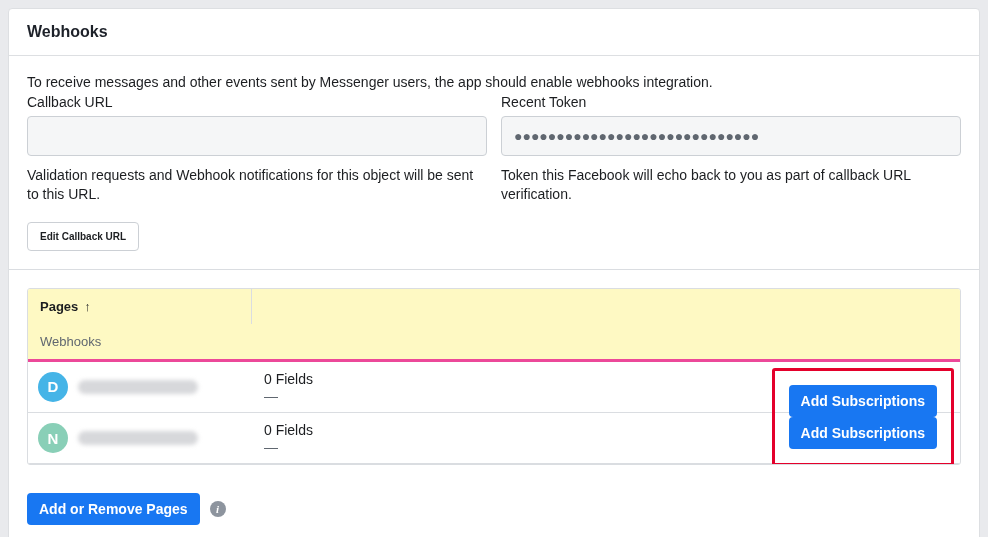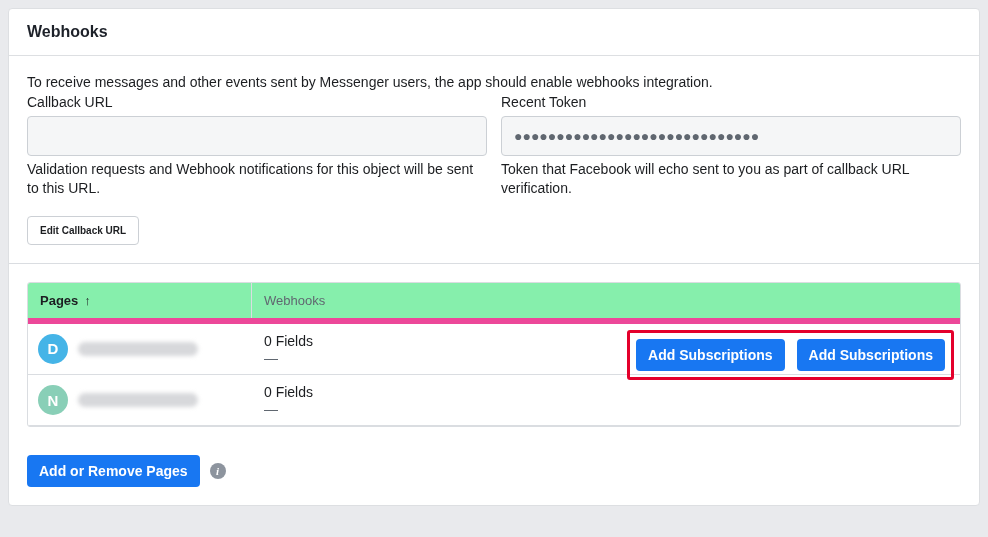--- a/index.html
+++ b/index.html
@@ -6,40 +6,40 @@
 body { font-family: Helvetica, Arial, sans-serif; background: #e9eaed; padding: 8px; font-size: 14px; color: #1c1e21; }
 .card { background: #fff; border: 1px solid #dddfe2; border-radius: 4px; width: 972px; margin: 0 auto; }
 .card-header { padding: 14px 18px; border-bottom: 1px solid #dddfe2; }
 .card-header h2 { font-size: 16px; font-weight: 700; color: #1d2129; }
 .card-body { padding: 18px; }
 .desc { color: #1c1e21; margin-bottom: 4px; }
 .row { display: flex; gap: 14px; }
 .col { flex: 1; display: flex; flex-direction: column; }
 .field-label { font-size: 14px; color: #1c1e21; margin-bottom: 6px; }
 .field-input { height: 40px; background: #f5f6f7; border: 1px solid #ccd0d5; border-radius: 4px; padding: 0 12px; font-size: 14px; color: #606770; display: flex; align-items: center; overflow: hidden; white-space: nowrap; }
-.field-help { margin-top: 4px; color: #1c1e21; line-height: 1.35; }
+.field-help { margin-top: 10px; color: #1c1e21; line-height: 1.35; }
 .btn-row { margin-top: 18px; display: flex; gap: 10px; }
 .btn { background: #fff; border: 1px solid #ccd0d5; border-radius: 4px; padding: 8px 12px; font-size: 10px; font-weight: 600; color: #1c1e21; cursor: pointer; display: inline-flex; align-items: center; gap: 6px; }
 .btn-icon { display: inline-flex; }
 .divider-wide { border-top: 1px solid #dadde1; margin: 18px -18px 0 -18px; }
 .tbl-wrap { margin-top: 18px; border: 1px solid #dadde1; border-radius: 3px; overflow: hidden; }
-.tbl-head { display: flex; border-bottom: 6px solid #ec4899; background: #86efac; }
+.tbl-head { display: flex; border-bottom: 3px solid #ec4899; background: #fef9c3; flex-direction: column; }
 .th { padding: 10px 12px; font-size: 13px; font-weight: 700; color: #1c1e21; display: flex; align-items: center; gap: 6px; }
 .th-pages { width: 224px; border-right: 1px solid #dadde1; }
 .th-web { flex: 1; font-weight: 400; color: #606770; }
 .tbl-row { display: flex; border-bottom: 1px solid #dadde1; align-items: center; }
 .tbl-row:last-child { border-bottom: none; }
 .cell-page { width: 224px; display: flex; align-items: center; gap: 10px; padding: 8px 10px; }
 .avatar { width: 30px; height: 30px; border-radius: 50%; display: flex; align-items: center; justify-content: center; color: #fff; font-weight: 700; font-size: 15px; flex-shrink: 0; }
 .page-name { height: 14px; width: 120px; background: #d7d8db; border-radius: 7px; filter: blur(2px); }
 .cell-web { flex: 1; padding: 8px 12px; display: flex; align-items: flex-end; justify-content: space-between; }
 .fields-text { color: #1c1e21; line-height: 1.3; }
 .fields-dash { color: #606770; }
 .primary-btn { background: #1877f2; color: #fff; border: none; border-radius: 4px; padding: 8px 12px; font-size: 14px; font-weight: 700; cursor: pointer; }
-.highlight { border: 3px solid #e4002b; border-radius: 3px; padding: 6px; display: flex; flex-direction: row; gap: 12px; }
+.highlight { border: 3px solid #e4002b; border-radius: 3px; padding: 14px; display: flex; flex-direction: column; }
 .footer-actions { margin-top: 28px; display: flex; align-items: center; gap: 10px; }
 .info-icon { width: 16px; height: 16px; border-radius: 50%; background: #8d949e; color: #fff; display: inline-flex; align-items: center; justify-content: center; font-size: 11px; font-weight: 700; font-style: italic; font-family: Georgia, serif; }
 .sort-arrow { font-size: 13px; }
 </style>
 </head>
 <body>
 
 <div class="card">
   <div class="card-header">
     <h2>Webhooks</h2>
@@ -49,21 +49,21 @@
 
     <div class="row">
       <div class="col">
         <label class="field-label">Callback URL</label>
         <div class="field-input"></div>
         <div class="field-help">Validation requests and Webhook notifications for this object will be sent to this URL.</div>
       </div>
       <div class="col">
         <label class="field-label">Recent Token</label>
         <div class="field-input">●●●●●●●●●●●●●●●●●●●●●●●●●●●●●</div>
-        <div class="field-help">Token that Facebook will echo sent to you as part of callback URL verification.</div>
+        <div class="field-help">Token this Facebook will echo back to you as part of callback URL verification.</div>
       </div>
     </div>
 
     <div class="btn-row">
       <button class="btn">
         <span>Edit Callback URL</span>
       </button>
     </div>
 
     <div class="divider-wide"></div>

